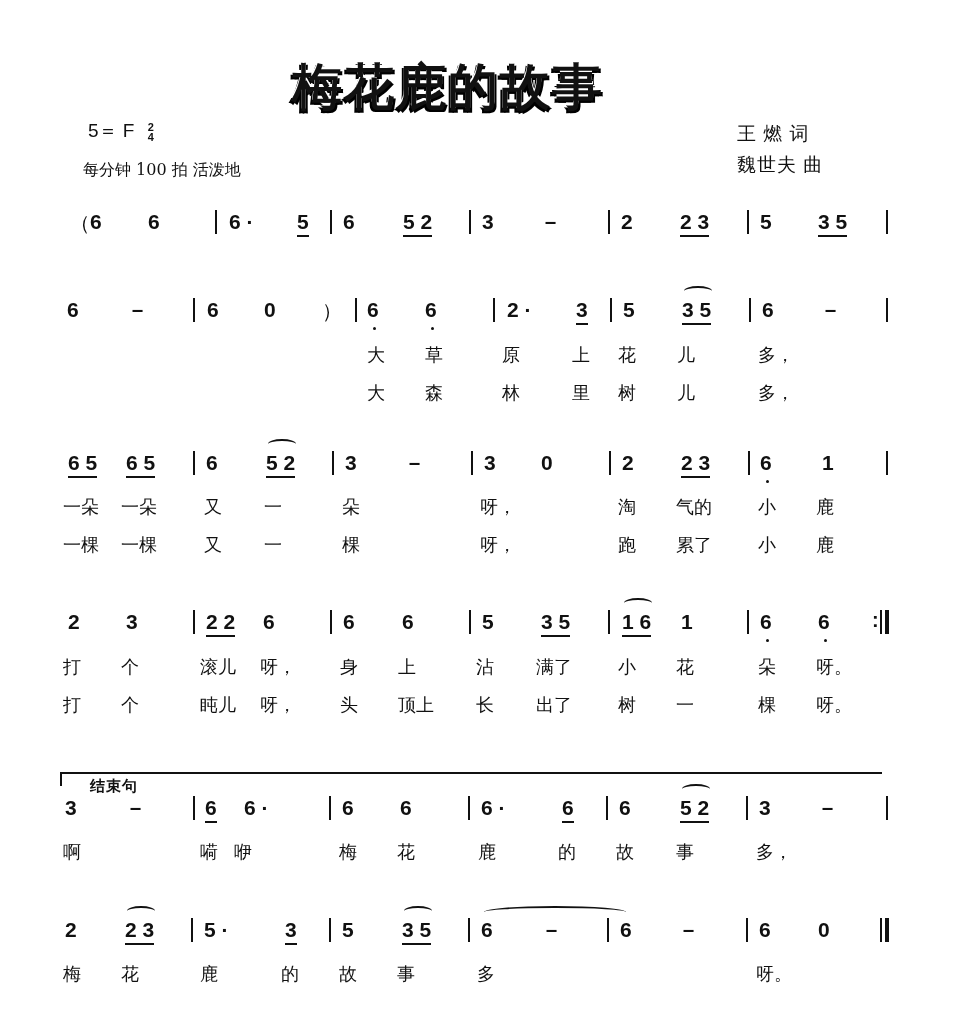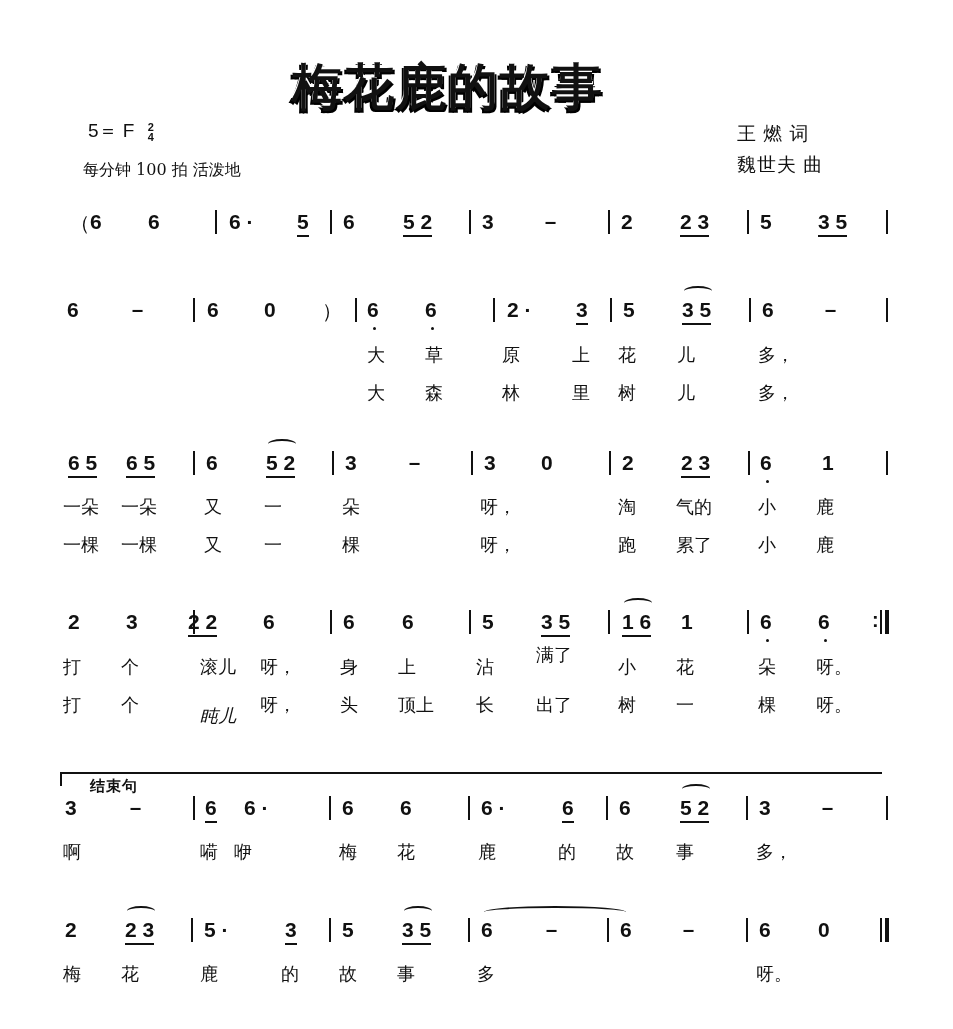--- a/index.html
+++ b/index.html
@@ -154,21 +154,21 @@
   <span class="lyric" style="left:618px;top:82px;">跑</span>
   <span class="lyric" style="left:676px;top:82px;">累了</span>
   <span class="lyric" style="left:758px;top:82px;">小</span>
   <span class="lyric" style="left:816px;top:82px;">鹿</span>
 </div>
 
 <div class="row" style="top:610px;">
   <span class="n" style="left:68px;">2</span>
   <span class="n" style="left:126px;">3</span>
   <div class="bar" style="left:193px;"></div>
-  <span class="n ul" style="left:188px;">2 2</span>
+  <span class="n ul" style="left:206px;">2 2</span>
   <span class="n" style="left:263px;">6</span>
   <div class="bar" style="left:330px;"></div>
   <span class="n" style="left:343px;">6</span>
   <span class="n" style="left:402px;">6</span>
   <div class="bar" style="left:469px;"></div>
   <span class="n" style="left:482px;">5</span>
   <span class="n ul" style="left:541px;">3 5</span>
   <div class="bar" style="left:608px;"></div>
   <div class="slur" style="left:624px;top:-12px;width:28px;"></div>
   <span class="n ul" style="left:622px;">1 6</span>
@@ -182,29 +182,29 @@
   <div class="bar" style="left:880px;"></div>
   <div class="bar thick" style="left:885px;"></div>
 
   <span class="lyric" style="left:63px;top:45px;">打</span>
   <span class="lyric" style="left:121px;top:45px;">个</span>
   <span class="lyric" style="left:200px;top:45px;">滚儿</span>
   <span class="lyric" style="left:260px;top:45px;">呀，</span>
   <span class="lyric" style="left:340px;top:45px;">身</span>
   <span class="lyric" style="left:398px;top:45px;">上</span>
   <span class="lyric" style="left:476px;top:45px;">沾</span>
-  <span class="lyric" style="left:536px;top:33px;text-align:center;">满了</span>
+  <span class="lyric" style="left:536px;top:45px;text-align:center;">满了</span>
   <span class="lyric" style="left:618px;top:45px;">小</span>
   <span class="lyric" style="left:676px;top:45px;">花</span>
   <span class="lyric" style="left:758px;top:45px;">朵</span>
   <span class="lyric" style="left:816px;top:45px;">呀。</span>
 
   <span class="lyric" style="left:63px;top:83px;">打</span>
   <span class="lyric" style="left:121px;top:83px;">个</span>
-  <span class="lyric" style="left:200px;top:94px;font-style:italic;">盹儿</span>
+  <span class="lyric" style="left:200px;top:83px;">盹儿</span>
   <span class="lyric" style="left:260px;top:83px;">呀，</span>
   <span class="lyric" style="left:340px;top:83px;">头</span>
   <span class="lyric" style="left:398px;top:83px;">顶上</span>
   <span class="lyric" style="left:476px;top:83px;">长</span>
   <span class="lyric" style="left:536px;top:83px;">出了</span>
   <span class="lyric" style="left:618px;top:83px;">树</span>
   <span class="lyric" style="left:676px;top:83px;">一</span>
   <span class="lyric" style="left:758px;top:83px;">棵</span>
   <span class="lyric" style="left:816px;top:83px;">呀。</span>
 </div>

